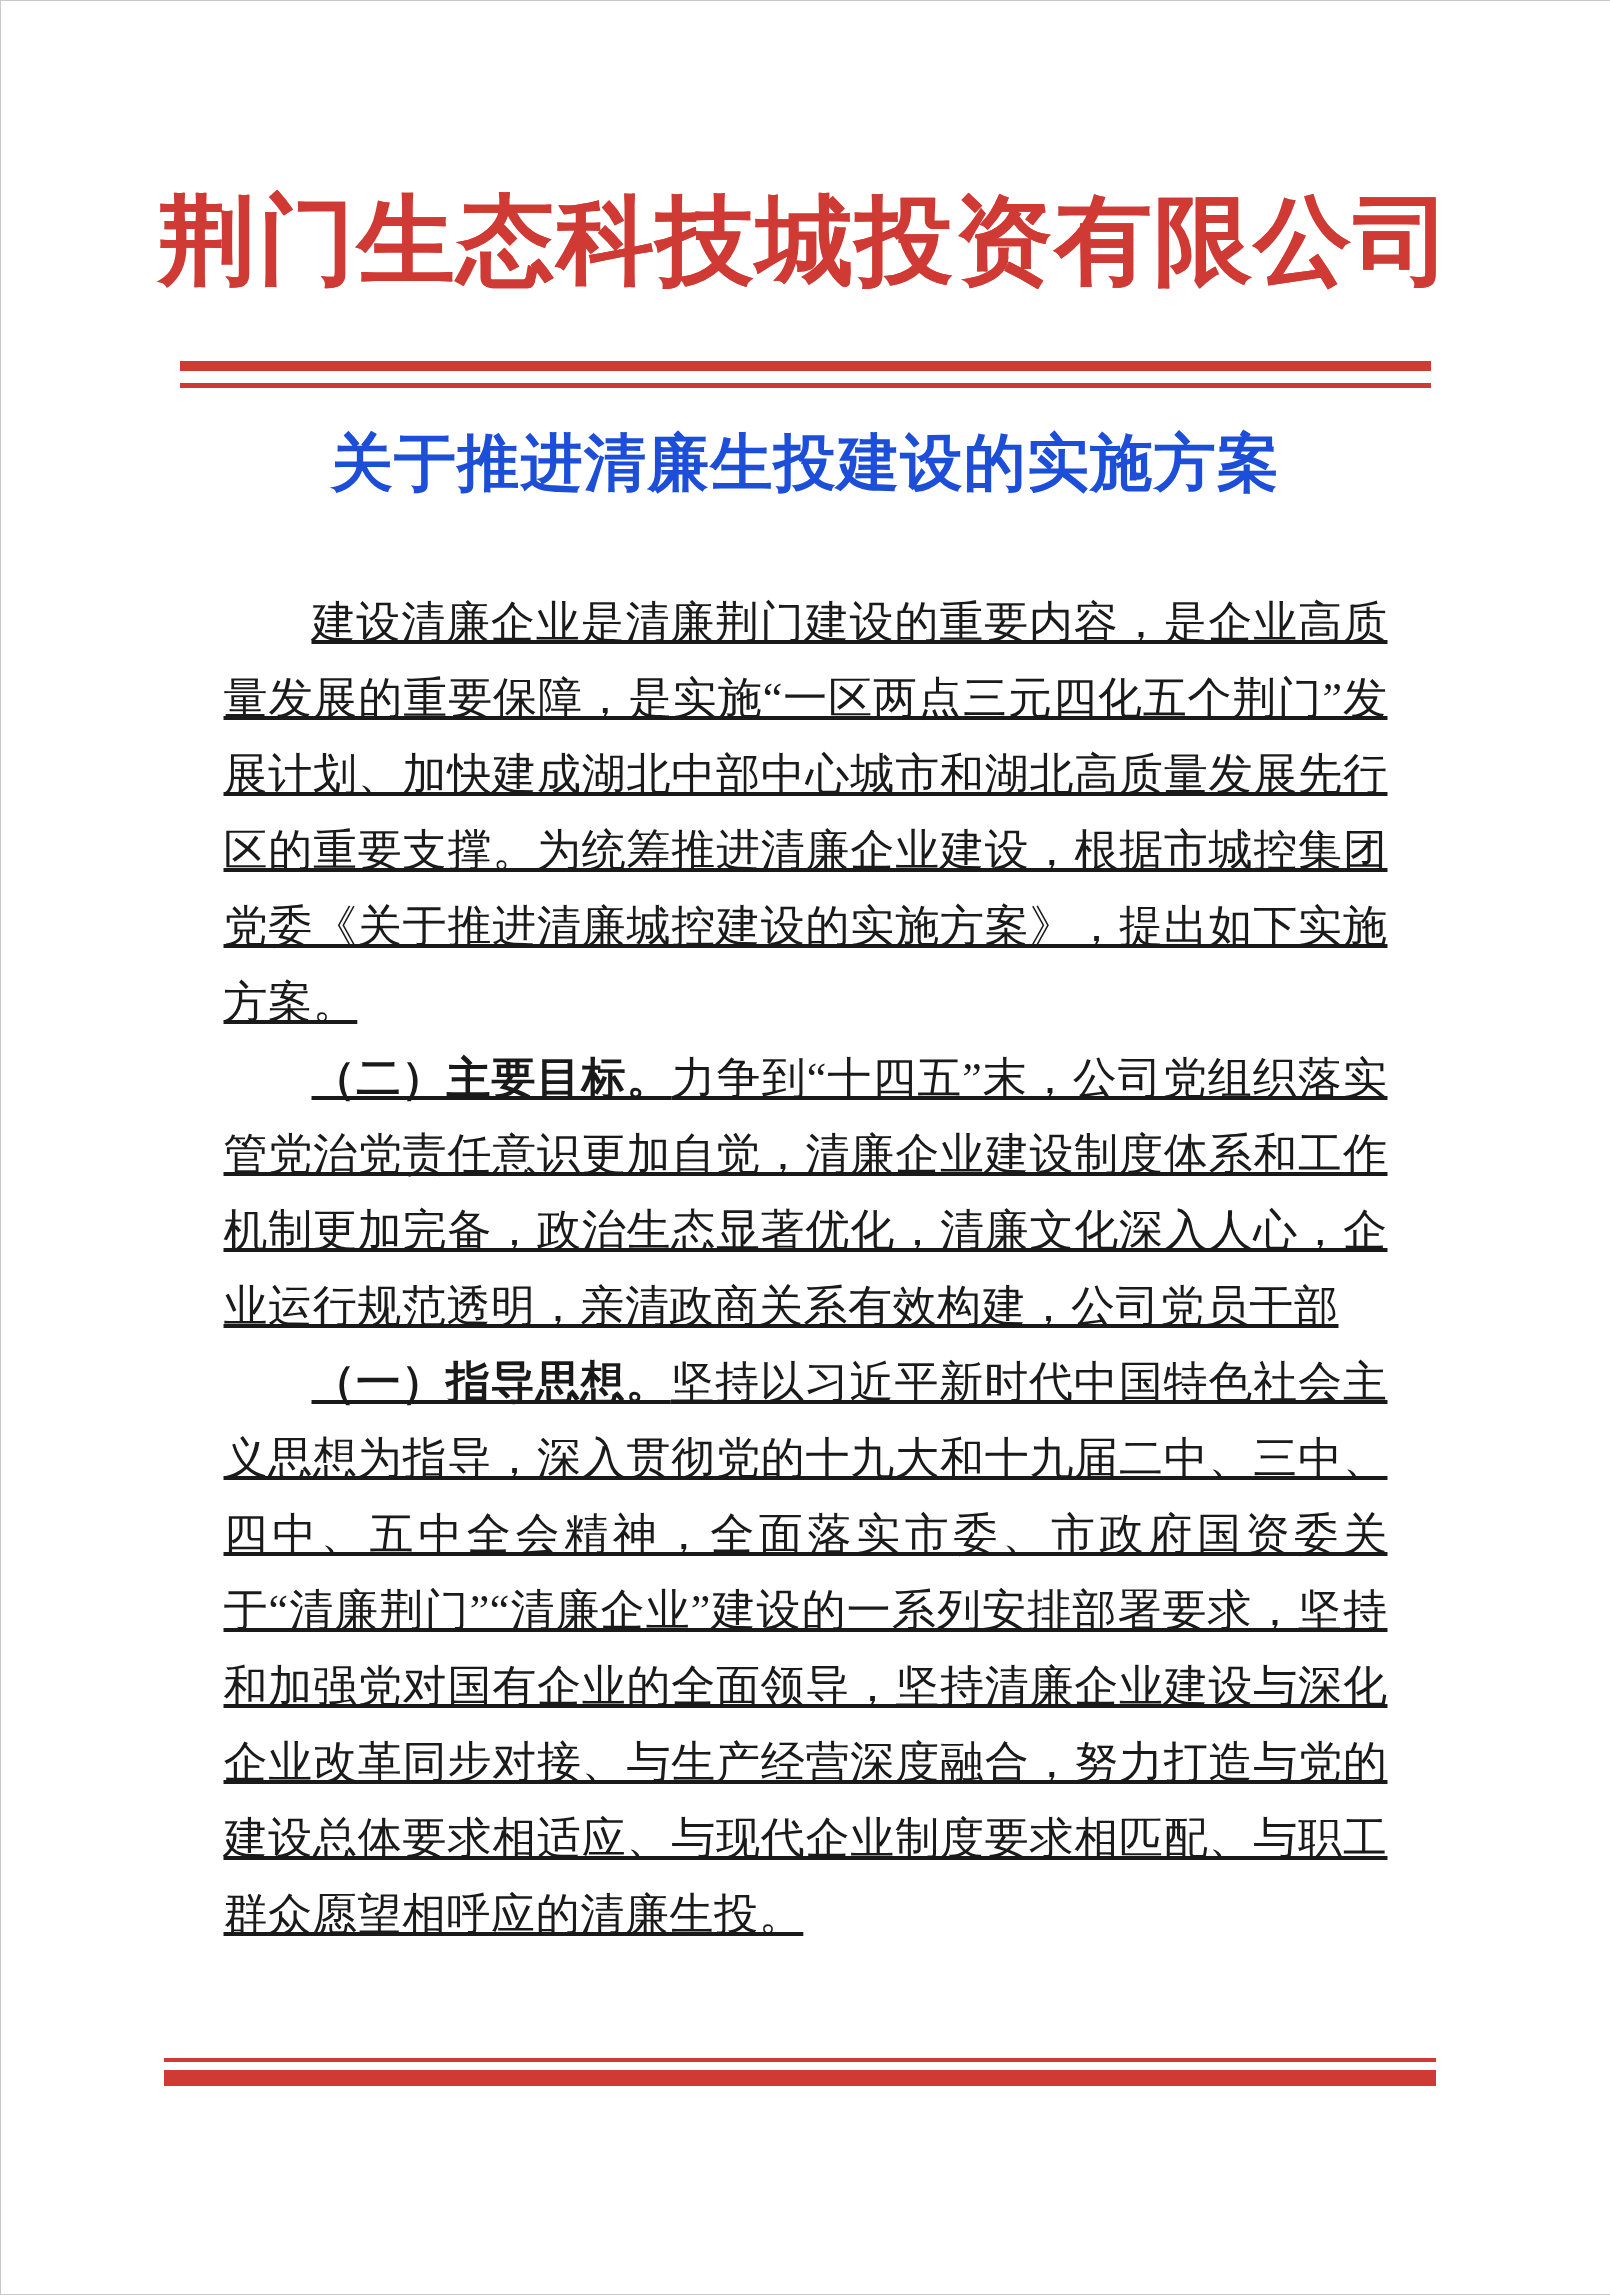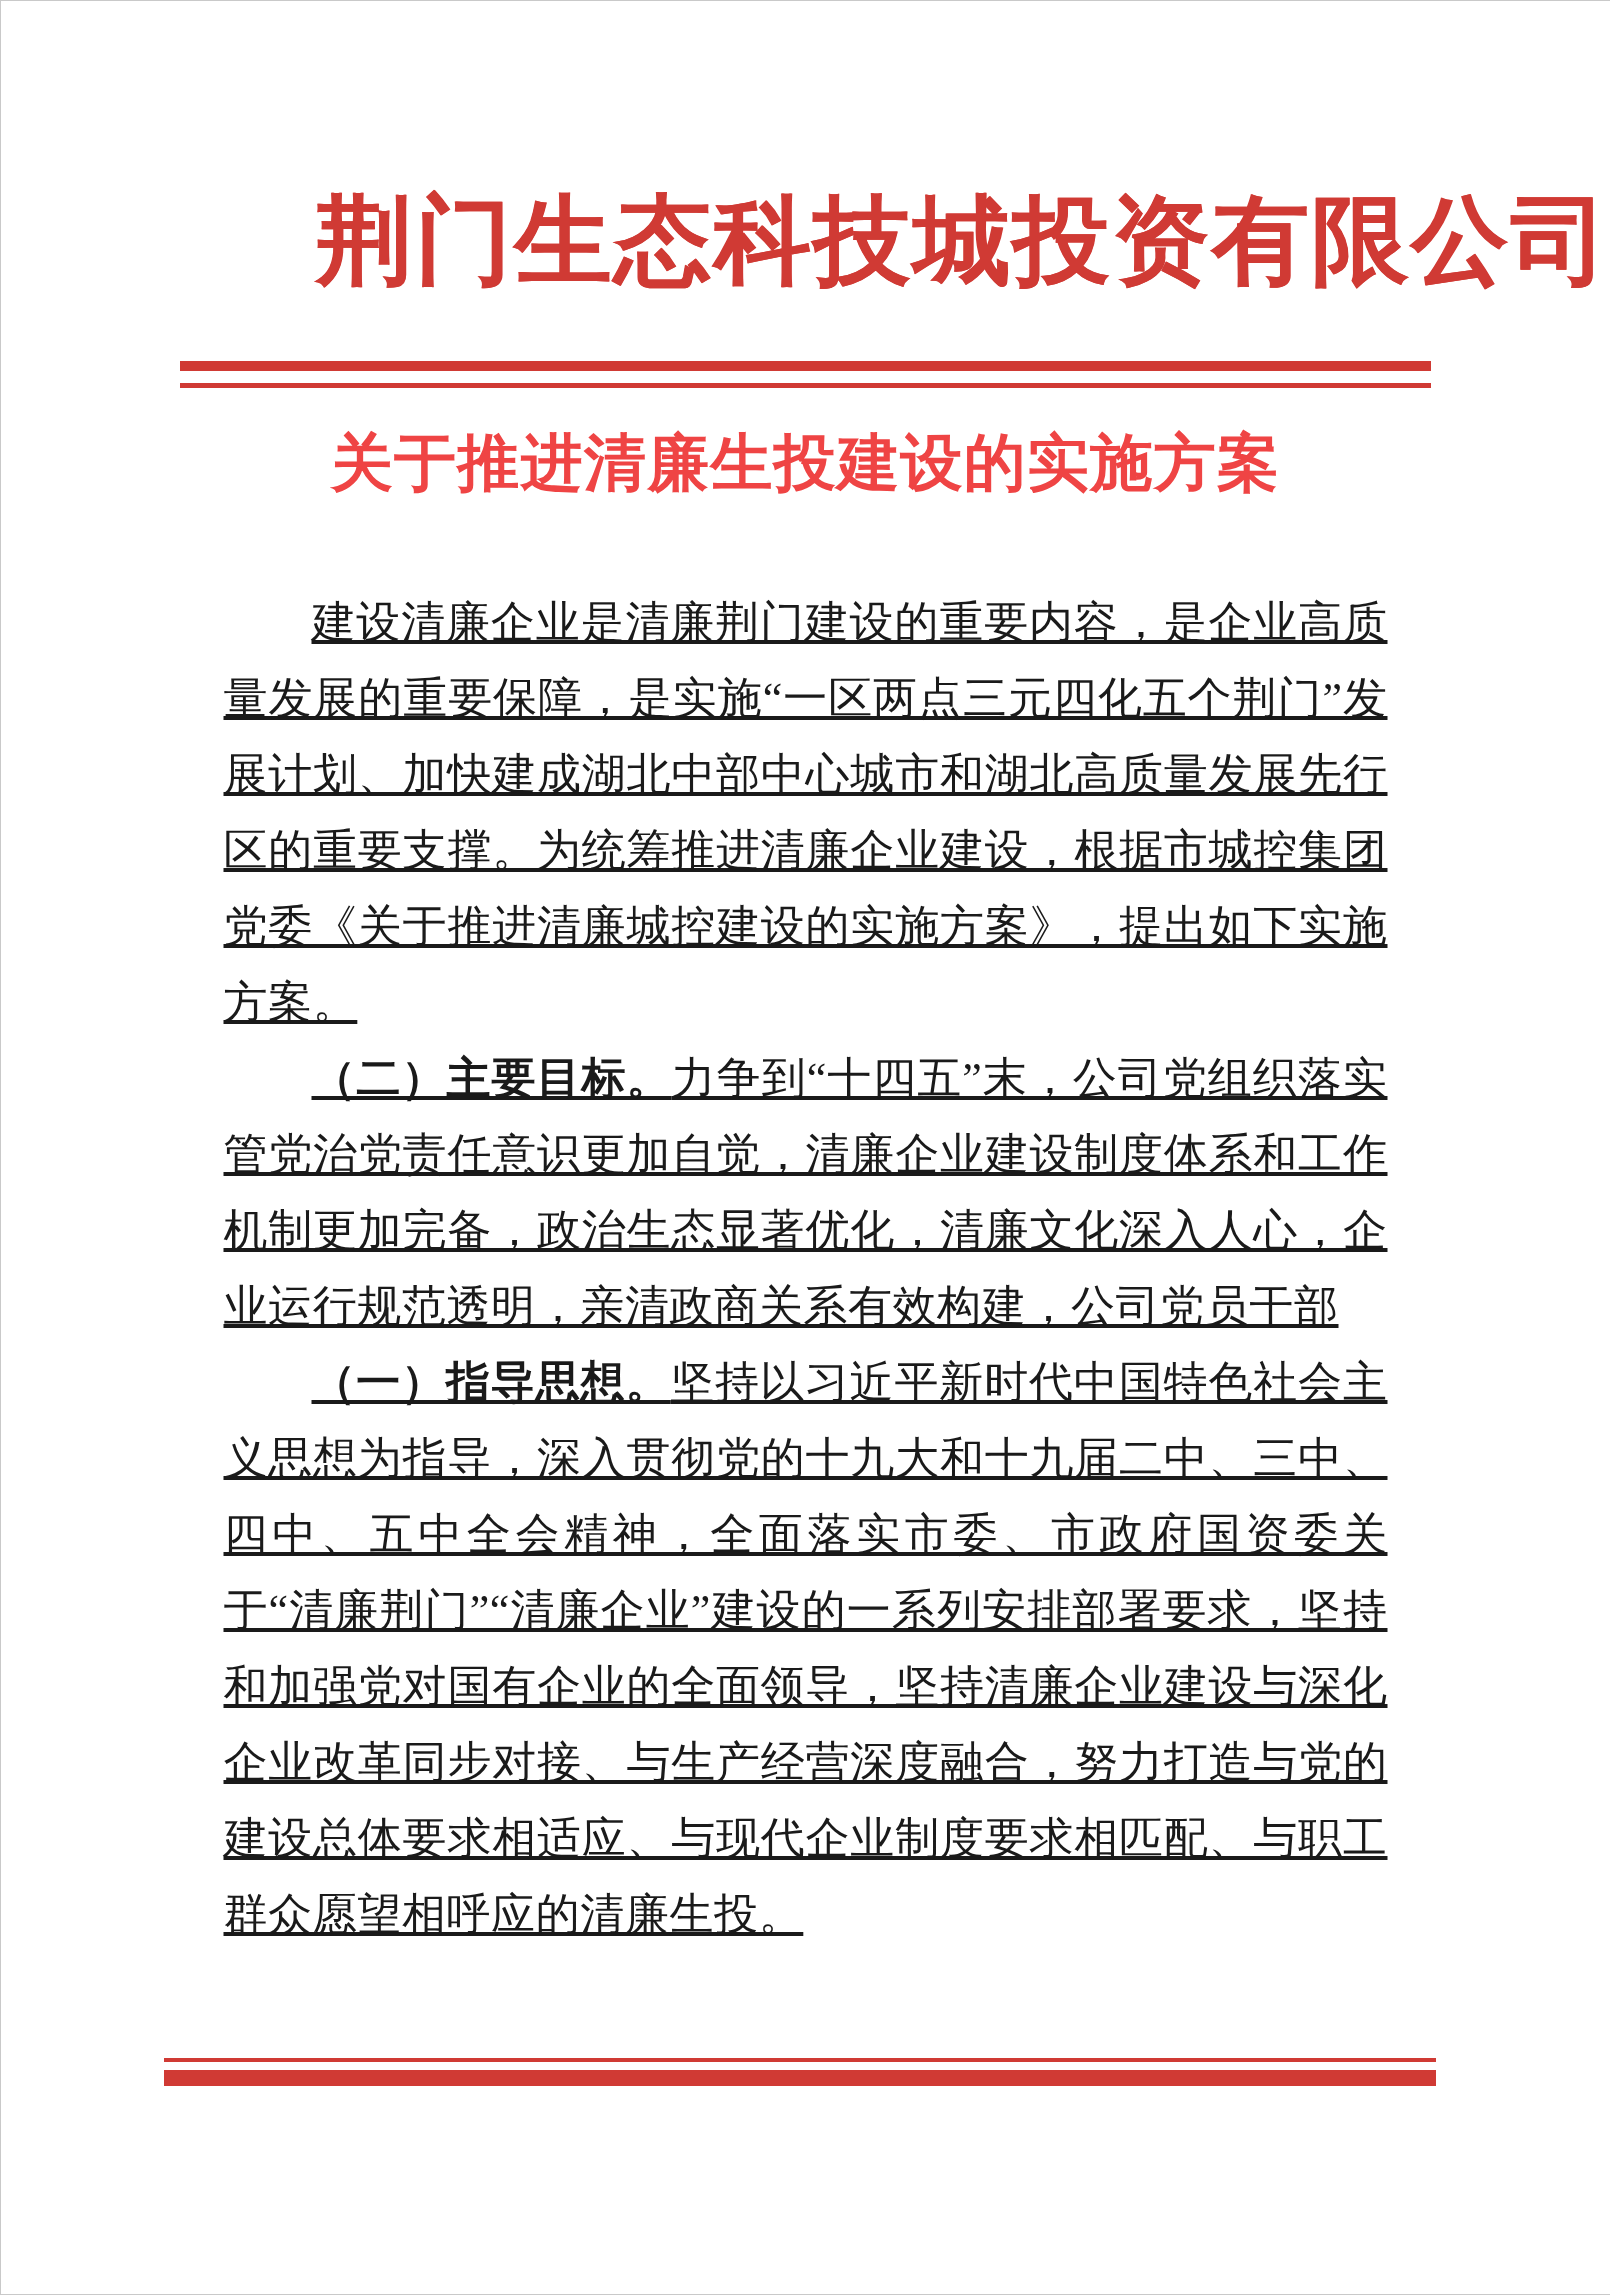--- a/index.html
+++ b/index.html
@@ -14,21 +14,21 @@
     box-sizing: border-box;
     background: #ffffff;
     border: 1.3px solid #c9c9c9;
     padding-top: 189px;
     overflow: hidden;
     font-family: "Liberation Serif", "DejaVu Serif", serif;
     color: #1a1a1a;
   }
   
   .letterhead {
-    text-align: right;
+    text-align: center;
     font-size: 97px;
     line-height: 104px;
     font-weight: bold;
     letter-spacing: 2.6px;
     color: var(--accent, #d03a34);
     font-family: "Liberation Serif", "DejaVu Serif", serif;
     text-shadow: 0.6px 0 0 var(--accent, #d03a34);
   }
   
   .rule-header {
@@ -45,21 +45,21 @@
     background: var(--accent, #d03a34);
   }
   
   .doc-title {
     margin: 36px 0 0 0;
     text-align: center;
     font-size: 62px;
     line-height: 78px;
     font-weight: bold;
     letter-spacing: 1.3px;
-    color: #ef4444;
+    color: #1d4ed8;
   }
   
   .body-block {
     width: 1164px;
     margin: 83px auto 0 auto;
     font-size: 44px;
     line-height: 76px;
     text-align: justify;
     text-justify: inter-ideograph;
     letter-spacing: 0.6px;

